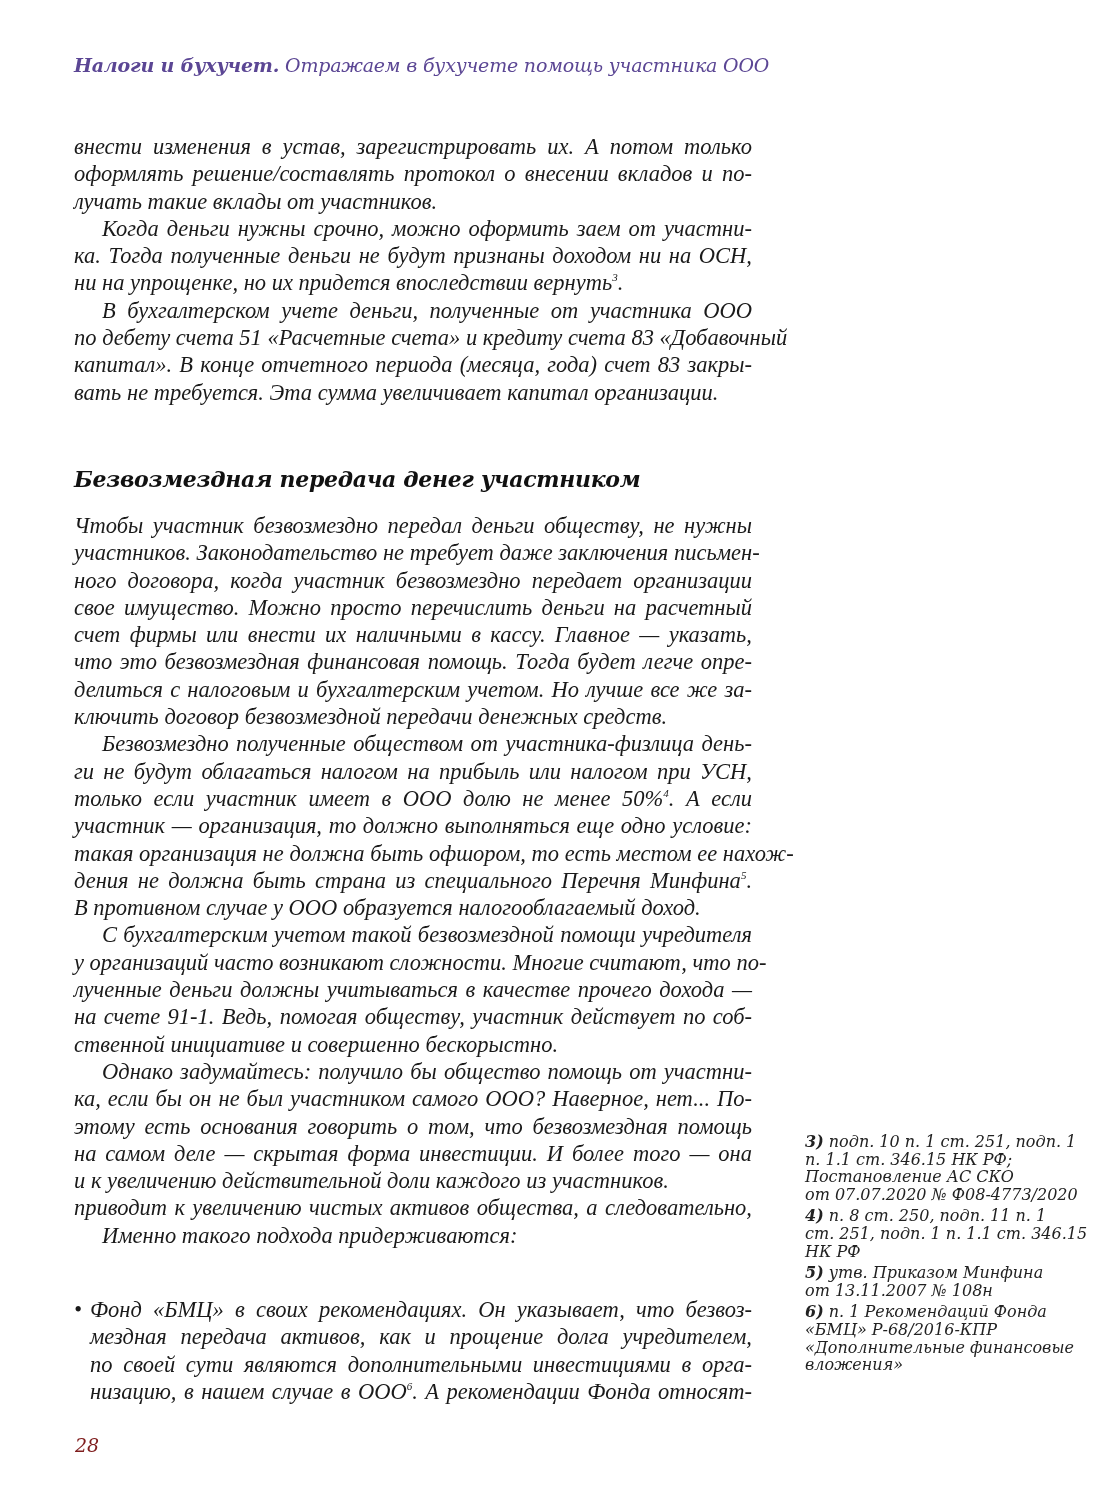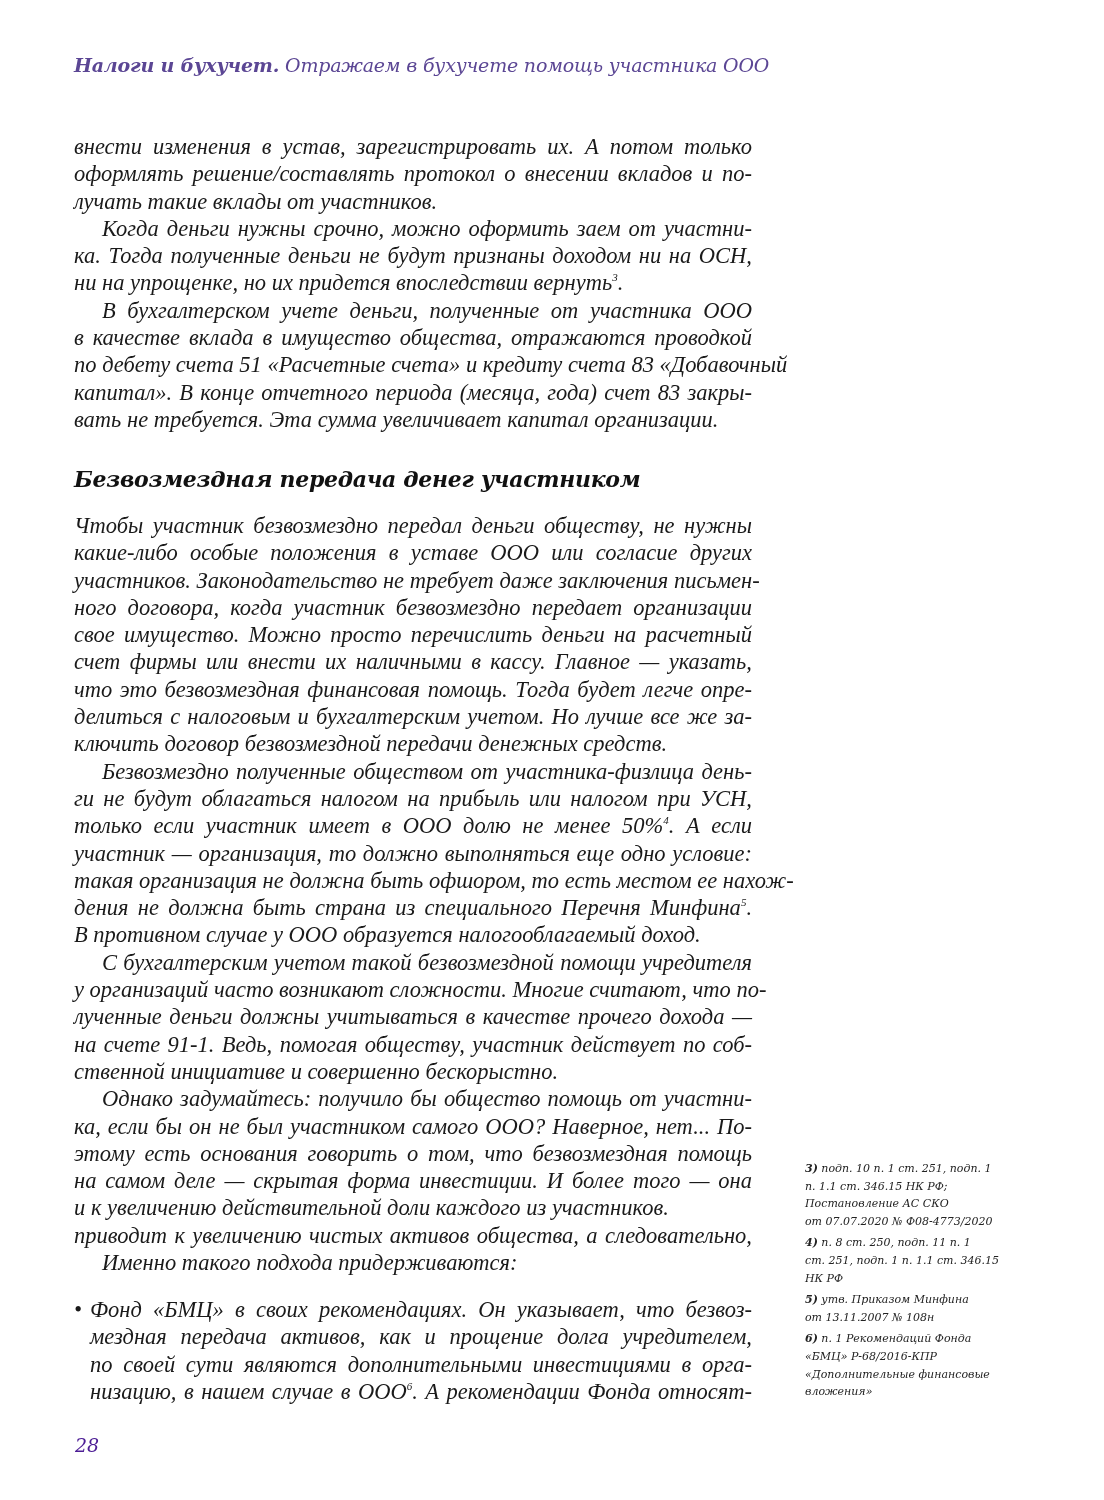--- a/index.html
+++ b/index.html
@@ -22,59 +22,57 @@
     .line.bullet-cont { padding-left: 16px; }
     sup { font-size: 11px; line-height: 0; vertical-align: 9px; }
     .section-title {
       position: absolute; left: 62px; top: 466px;
       font-family: "DejaVu Serif", serif; font-weight: bold; font-size: 22px; color: #111;
       white-space: nowrap; letter-spacing: -0.3px;
     }
     .bullet-dot { display: inline-block; width: 16px; }
     .notes {
       position: absolute; left: 793px; width: 240px;
-      font-family: "DejaVu Serif", serif; font-size: 11px; color: #222; line-height: 17.6px; margin-top: 27px;
+      font-family: "DejaVu Serif", serif; font-size: 16px; color: #222; line-height: 17.6px;
     }
     .note { margin-bottom: 4px; }
     .note .num { font-weight: bold; }
     .note-line { display: block; white-space: nowrap; }
     .page-number {
       position: absolute; left: 63px; top: 1434px;
-      font-family: "DejaVu Serif", serif; font-size: 19px; color: #4c1d95;
+      font-family: "DejaVu Serif", serif; font-size: 19px; color: #7f1d1d;
     }
   </style>
 </head>
 <body>
 
 <div class="page">
 
   <div class="running-head">
     <b>Налоги и бухучет.</b>
     <span>Отражаем в бухучете помощь участника ООО</span>
   </div>
 
   <div class="col" id="block1" style="top:133px;">
       <span class="line"><span>внести изменения в устав, зарегистрировать их. А потом только</span></span>
       <span class="line"><span>оформлять решение/составлять протокол о внесении вкладов и по-</span></span>
       <span class="line last"><span>лучать такие вклады от участников.</span></span>
       <span class="line indent"><span>Когда деньги нужны срочно, можно оформить заем от участни-</span></span>
       <span class="line"><span>ка. Тогда полученные деньги не будут признаны доходом ни на ОСН,</span></span>
       <span class="line last"><span>ни на упрощенке, но их придется впоследствии вернуть</span><sup>3</sup><span>.</span></span>
       <span class="line indent"><span>В бухгалтерском учете деньги, полученные от участника ООО</span></span>
-      <span class="line"><span>в качестве вклада в имущество общества, отражаются проводкой</span></span>
       <span class="line"><span>по дебету счета 51 «Расчетные счета» и кредиту счета 83 «Добавочный</span></span>
       <span class="line"><span>капитал». В конце отчетного периода (месяца, года) счет 83 закры-</span></span>
       <span class="line last"><span>вать не требуется. Эта сумма увеличивает капитал организации.</span></span>
     </div>
 
   <div class="section-title">Безвозмездная передача денег участником</div>
 
   <div class="col" id="block2" style="top:512px;">
       <span class="line"><span>Чтобы участник безвозмездно передал деньги обществу, не нужны</span></span>
-      <span class="line"><span>какие-либо особые положения в уставе ООО или согласие других</span></span>
       <span class="line"><span>участников. Законодательство не требует даже заключения письмен-</span></span>
       <span class="line"><span>ного договора, когда участник безвозмездно передает организации</span></span>
       <span class="line"><span>свое имущество. Можно просто перечислить деньги на расчетный</span></span>
       <span class="line"><span>счет фирмы или внести их наличными в кассу. Главное — указать,</span></span>
       <span class="line"><span>что это безвозмездная финансовая помощь. Тогда будет легче опре-</span></span>
       <span class="line"><span>делиться с налоговым и бухгалтерским учетом. Но лучше все же за-</span></span>
       <span class="line last"><span>ключить договор безвозмездной передачи денежных средств.</span></span>
       <span class="line indent"><span>Безвозмездно полученные обществом от участника-физлица день-</span></span>
       <span class="line"><span>ги не будут облагаться налогом на прибыль или налогом при УСН,</span></span>
       <span class="line"><span>только если участник имеет в ООО долю не менее 50%</span><sup>4</sup><span>. А если</span></span>

